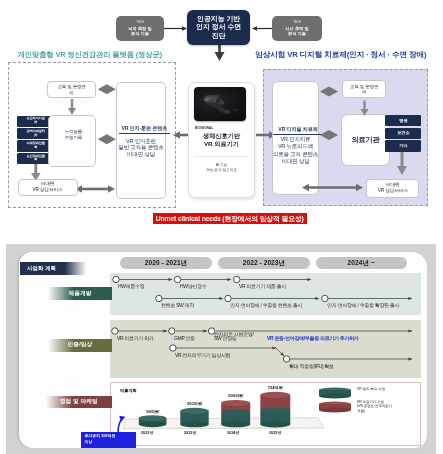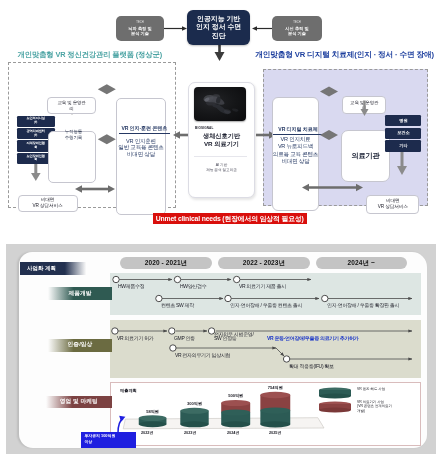--- a/index.html
+++ b/index.html
@@ -11,21 +11,21 @@
 
   
   #diagram{position:absolute;left:0;top:0;width:378px;height:228px;background:#fff;}
   .techbox{background:#6e6e6e;border-radius:5px;color:#fff;}
   .techbox .tag{font-size:2.6px;letter-spacing:.15px;opacity:.92;margin-bottom:.8px;line-height:2.8px;}
   .techbox .tl{font-size:4.2px;line-height:5.1px;font-weight:bold;}
   #centerbox{background:#1b2b4d;border-radius:6px;color:#fff;font-weight:bold;font-size:6.9px;line-height:8.6px;
              box-shadow:0 1px 2px rgba(0,0,0,.25);}
   .panel-title{font-weight:bold;letter-spacing:-0.15px;white-space:nowrap;}
   .dashpanel{border:1px dashed #9a9a9a;}
-  .wbox{background:#fff;border:0.7px solid #c6c6cf;border-radius:4px;margin-top:16px;}
+  .wbox{background:#fff;border:0.7px solid #c6c6cf;border-radius:4px;}
   .navybox{background:#1d2b4d;color:#fff;border-radius:1.2px;font-size:3.2px;line-height:3.8px;font-weight:bold;letter-spacing:-0.1px;}
 
   
   #slide{position:absolute;left:0;top:228px;width:443px;height:226px;background:#fff;}
   #slide-shadow{left:5.7px;top:16.3px;width:430px;height:210px;background:#d2d2d2;}
   #slide-card{left:19.2px;top:23.5px;width:408.3px;height:196px;background:#fdfdfd;
               border-radius:13px 15px 13px 14px;box-shadow:-1.2px 0 2px rgba(0,0,0,.10);}
   #plan-badge{background:linear-gradient(90deg,#22304f 0%,#22304f 68%,#fafafa 100%);color:#fff;font-size:5.4px;
               font-weight:bold;letter-spacing:.1px;padding-left:7.1px;display:flex;align-items:center;}
   .rowlabel{color:#fff;font-size:5.7px;font-weight:bold;display:flex;align-items:center;justify-content:center;
@@ -67,21 +67,21 @@
     </div>
 
     <div class="abs techbox ctr col" style="left:272px;top:16px;width:50px;height:25px;padding-top:1px;">
       <div class="tag">TECH</div>
       <div class="tl">시선 추적 및</div>
       <div class="tl">분석 기술</div>
     </div>
 
     <div class="abs panel-title" style="left:17.6px;top:49.8px;color:#4aa3a3;font-size:7.35px;">개인맞춤형 VR 정신건강관리 플랫폼 (정상군)</div>
 
-    <div class="abs panel-title" style="left:255.2px;top:49.8px;color:#1d3f9e;font-size:7.68px;">개인맞춤형 VR 디지털 치료제(인지 · 정서 · 수면 장애)</div>
+    <div class="abs panel-title" style="left:255.2px;top:49.8px;color:#1d3f9e;font-size:7.68px;">임상시험 VR 디지털 치료제(인지 · 정서 · 수면 장애)</div>
 
     <div class="abs dashpanel" style="left:8px;top:62px;width:168px;height:146px;background:#fff;"></div>
 
     <div class="abs dashpanel" style="left:263px;top:69px;width:165px;height:137px;background:#d9d9f0;"></div>
 
     <svg class="abs" style="left:8px;top:62px;width:170px;height:146px;overflow:visible;">
 
       <polygon points="89.8,27.3 98.8,22.3 107.8,27.3 98.8,32.3" fill="#767676"></polygon>
 
       <polygon points="89.8,77.2 98.8,72.2 107.8,77.2 98.8,82.2" fill="#767676"></polygon>

